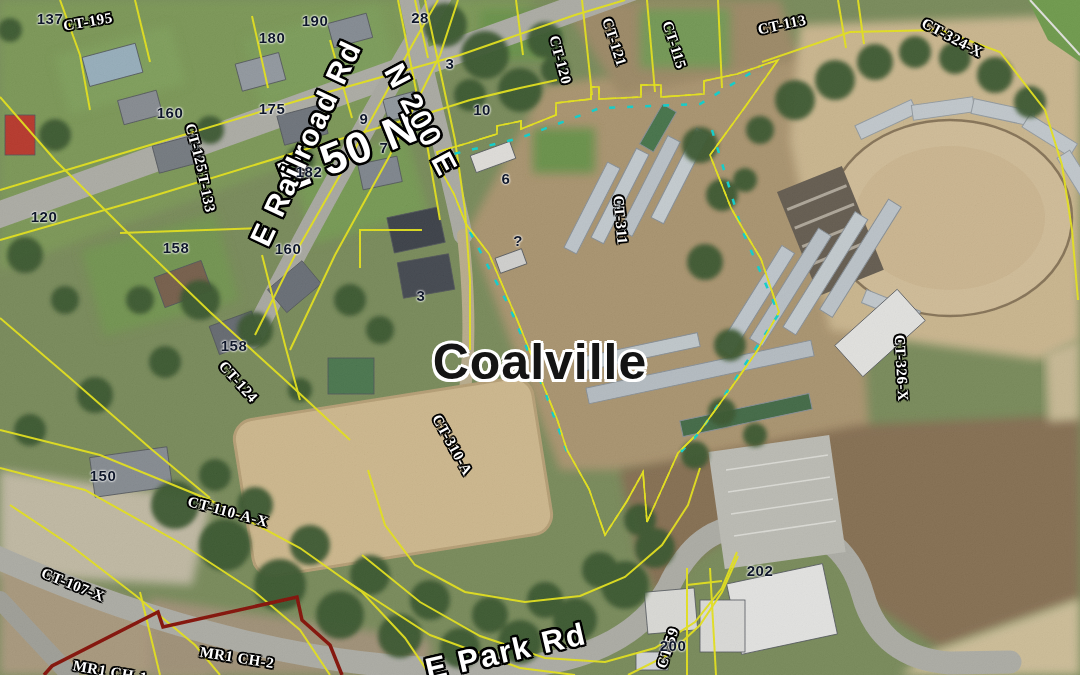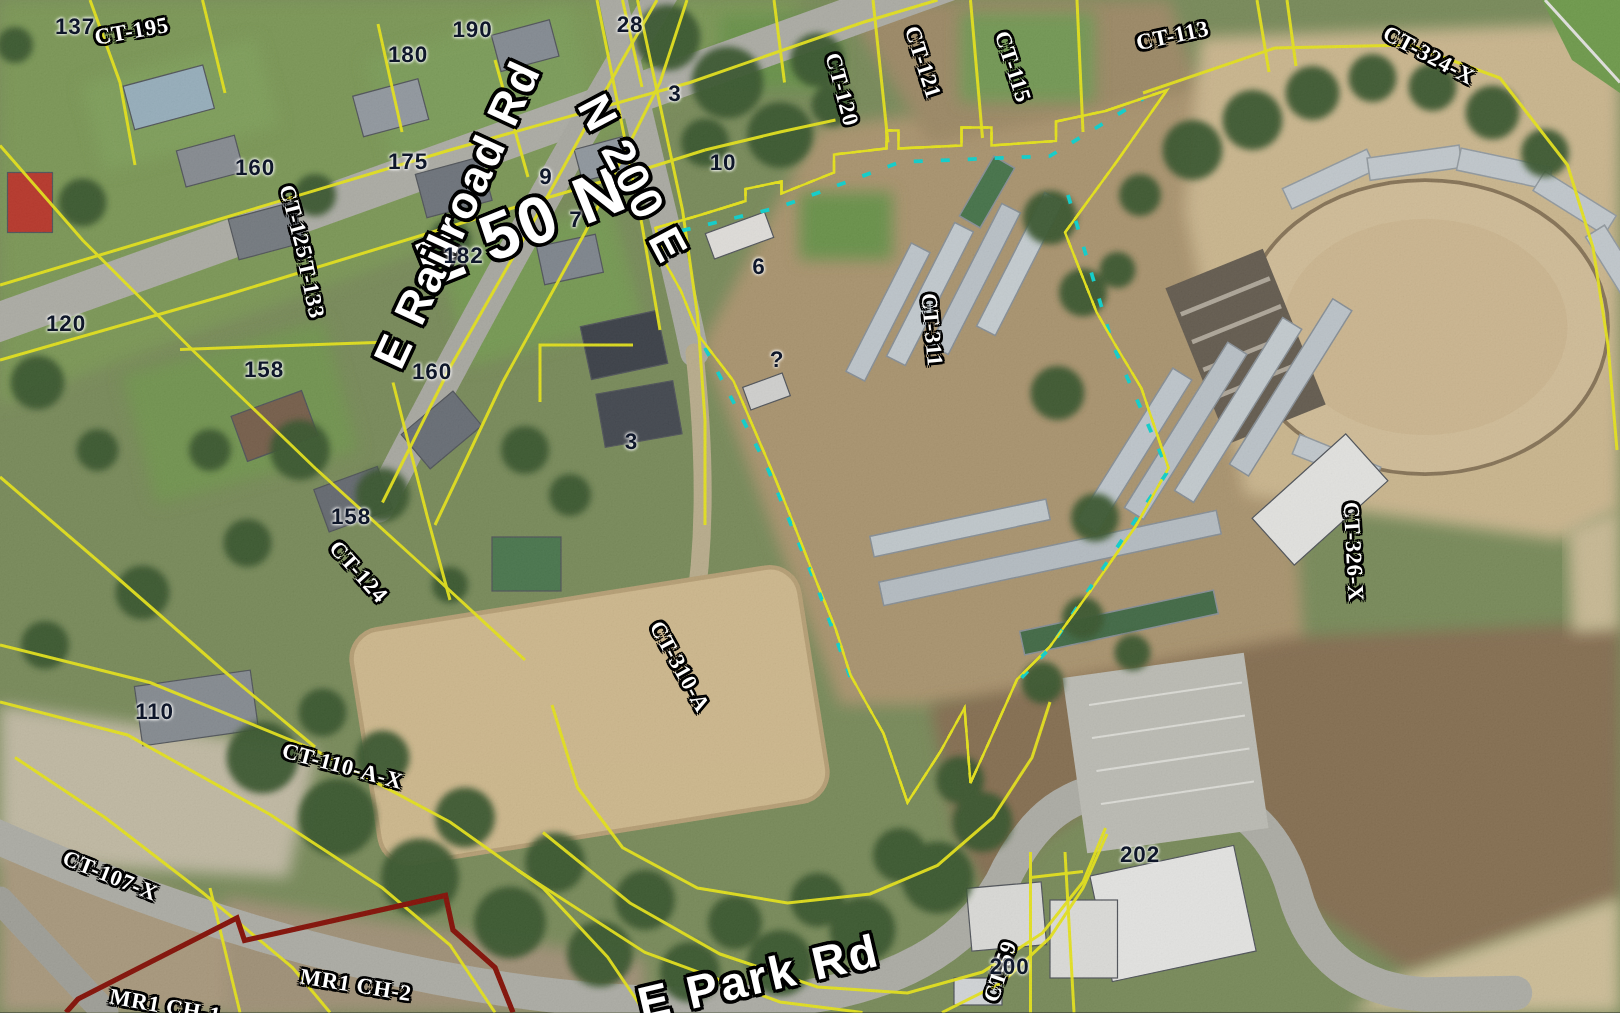--- a/index.html
+++ b/index.html
@@ -297,18 +297,19 @@
       <div class="house-number" style="left: 462px; top: 109px; transform: translate(-50%, -50%) rotate(0deg); margin-left: 20px;">10</div>
       <div class="house-number" style="left: 384px; top: 147px; transform: translate(-50%, -50%) rotate(0deg);">7</div>
       <div class="house-number" style="left: 309px; top: 171px; transform: translate(-50%, -50%) rotate(0deg);">182</div>
       <div class="house-number" style="left: 506px; top: 178px; transform: translate(-50%, -50%) rotate(0deg);">6</div>
       <div class="house-number" style="left: 44px; top: 216px; transform: translate(-50%, -50%) rotate(0deg);">120</div>
       <div class="house-number" style="left: 176px; top: 247px; transform: translate(-50%, -50%) rotate(0deg);">158</div>
       <div class="house-number" style="left: 288px; top: 248px; transform: translate(-50%, -50%) rotate(0deg);">160</div>
       <div class="house-number" style="left: 234px; top: 345px; transform: translate(-50%, -50%) rotate(0deg);">158</div>
       <div class="house-number" style="left: 518px; top: 240px; transform: translate(-50%, -50%) rotate(0deg);">?</div>
       <div class="house-number" style="left: 421px; top: 295px; transform: translate(-50%, -50%) rotate(0deg);">3</div>
-      <div class="house-number" style="left: 103px; top: 475px; transform: translate(-50%, -50%) rotate(0deg);">110</div>
+      <div class="house-number" style="left: 103px; top: 475px; transform: translate(-50%, -50%) rotate(0deg);">150</div>
       <div class="house-number" style="left: 673px; top: 617px; transform: translate(-50%, -50%) rotate(0deg); margin-top: 28px;">200</div>
       <div class="house-number" style="left: 760px; top: 570px; transform: translate(-50%, -50%) rotate(0deg);">202</div>
     </div>
 
+  <div class="place-label">Coalville</div>
 </div>
 
 </body></html>

